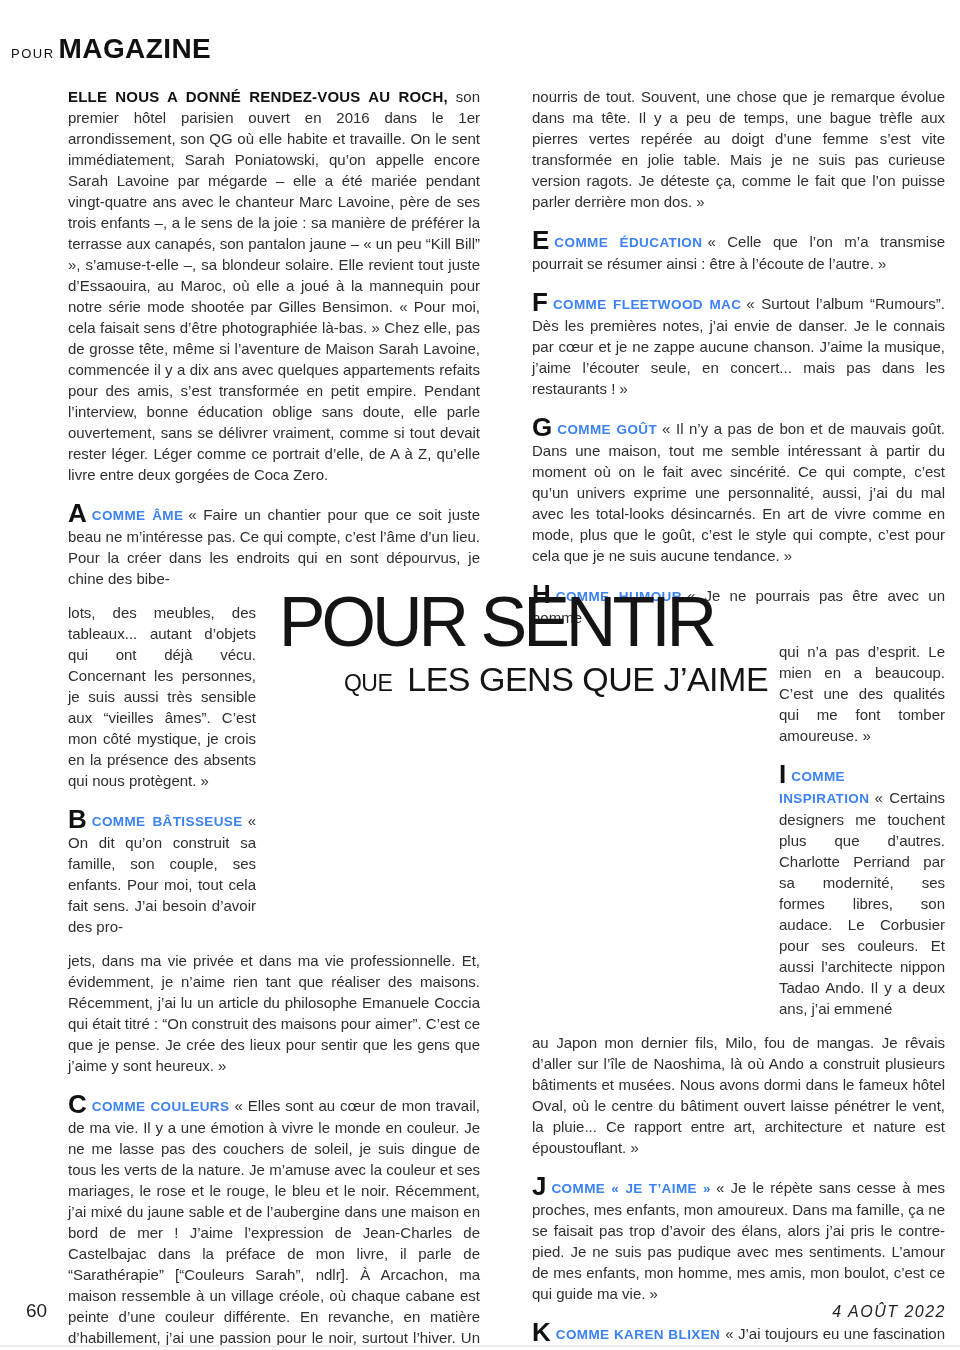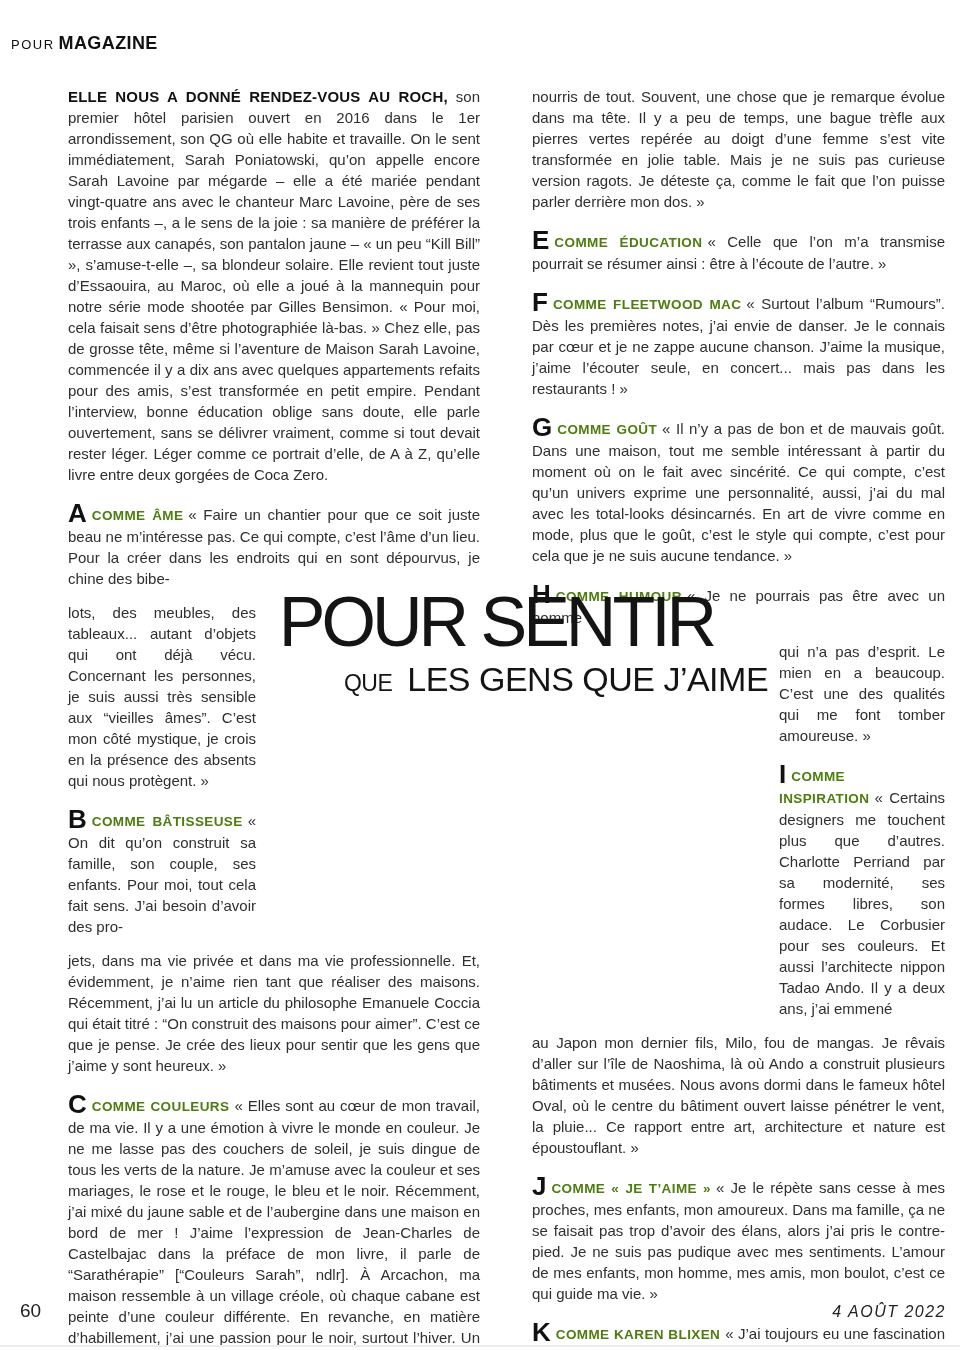--- a/index.html
+++ b/index.html
@@ -3,44 +3,44 @@
 <meta charset="utf-8">
 <style>
   html,body{margin:0;padding:0;background:#fff;}
   .page{
     position:relative;width:960px;height:1350px;background:#ffffff;
     font-family:"Liberation Sans", sans-serif;color:#2f2f2f;overflow:hidden;
   }
   
   .hdr{position:absolute;left:11px;top:33px;white-space:nowrap;color:#111;}
   .brand-small{font-size:13px;letter-spacing:1.5px;font-weight:400;}
-  .brand-bold{font-size:18px;font-weight:700;letter-spacing:0.4px;margin-left:4px;}
+  .brand-bold{font-size:28px;font-weight:700;letter-spacing:0.4px;margin-left:4px;}
   
   .col{position:absolute;top:86px;}
   .col-left{left:68px;width:412px;}
   .col-right{left:532px;width:413px;}
   .col p{margin:0 0 15px 0;text-align:justify;font-size:15px;line-height:21px;color:#2f2f2f;}
   .col p.cont{margin-top:-2px;}
   .lead{font-weight:700;color:#111;letter-spacing:0.2px;}
   .big-letter{font-size:26px;line-height:1;font-weight:700;color:#111;margin-right:5px;vertical-align:-2px;}
-  .section-label{font-weight:700;font-size:13.5px;letter-spacing:0.4px;color:#4d7c0f;margin-right:5px;}
+  .section-label{font-weight:700;font-size:13.5px;letter-spacing:0.4px;color:#3b82f6;margin-right:5px;}
   .narrow-left{width:188px;}
   .narrow-right{width:166px;margin-left:auto;}
   .narrow-right p{text-align:justify;}
   
   .pull-quote{position:absolute;left:240px;top:586px;width:520px;text-align:center;color:#141414;z-index:2;}
   .pq-line{white-space:nowrap;}
   .pq-1{font-size:45px;letter-spacing:-1px;line-height:1.08;position:relative;left:-14px;}
   .pq-2{font-size:70px;letter-spacing:-4px;line-height:1.0;position:relative;left:-4px;margin-top:1px;}
   .pq-3{font-size:34px;letter-spacing:-0.5px;line-height:1.12;position:relative;left:56px;margin-top:3px;}
   .pq-small{font-size:23px;margin-right:15px;}
   .pq-4{font-size:49px;letter-spacing:-1px;line-height:1.05;position:relative;left:-34px;margin-top:1px;}
   .pq-dot{display:inline-block;width:27px;height:27px;border-radius:50%;background:#111;margin-left:9px;transform:translateY(4px);}
   
-  .page-num{position:absolute;left:20px;top:1300px;font-size:19px;color:#222;}
+  .page-num{position:absolute;left:26px;top:1300px;font-size:19px;color:#222;}
   .date{position:absolute;right:14px;top:1303px;font-size:16px;font-style:italic;letter-spacing:1.5px;color:#222;}
   .bottom-rule{position:absolute;left:0;top:1345px;width:960px;height:2px;background:#ececea;}
 </style>
 </head>
 <body>
 
 <div class="page">
 
   <div class="hdr">
     <span class="brand-small">POUR</span><span class="brand-bold">MAGAZINE</span>

